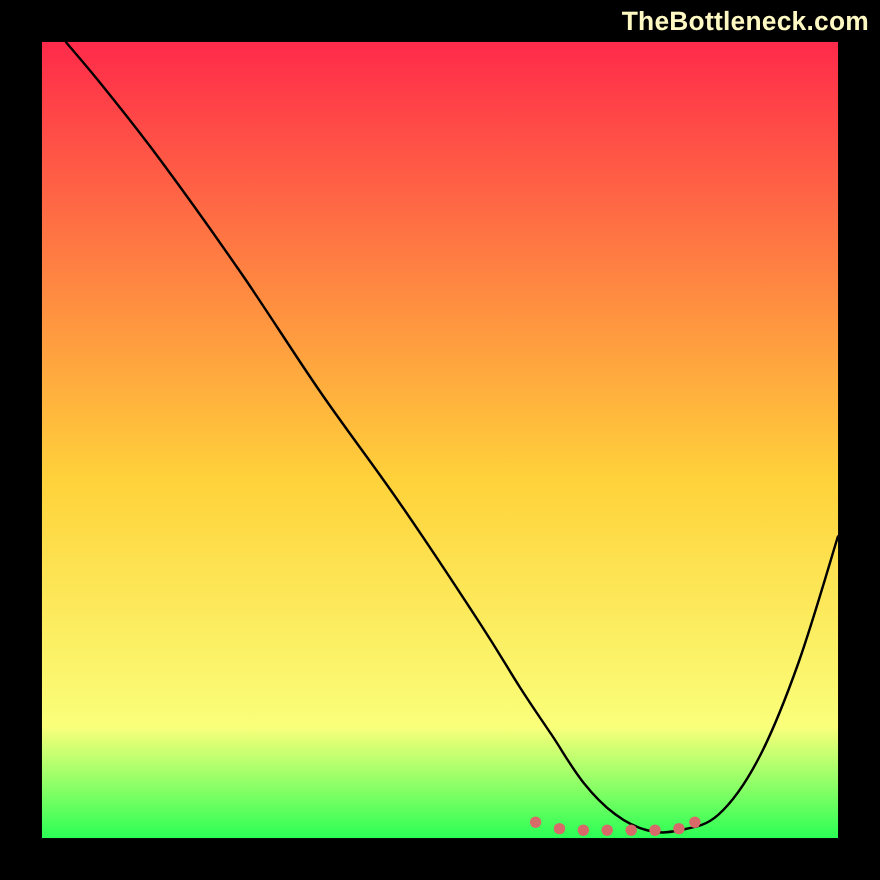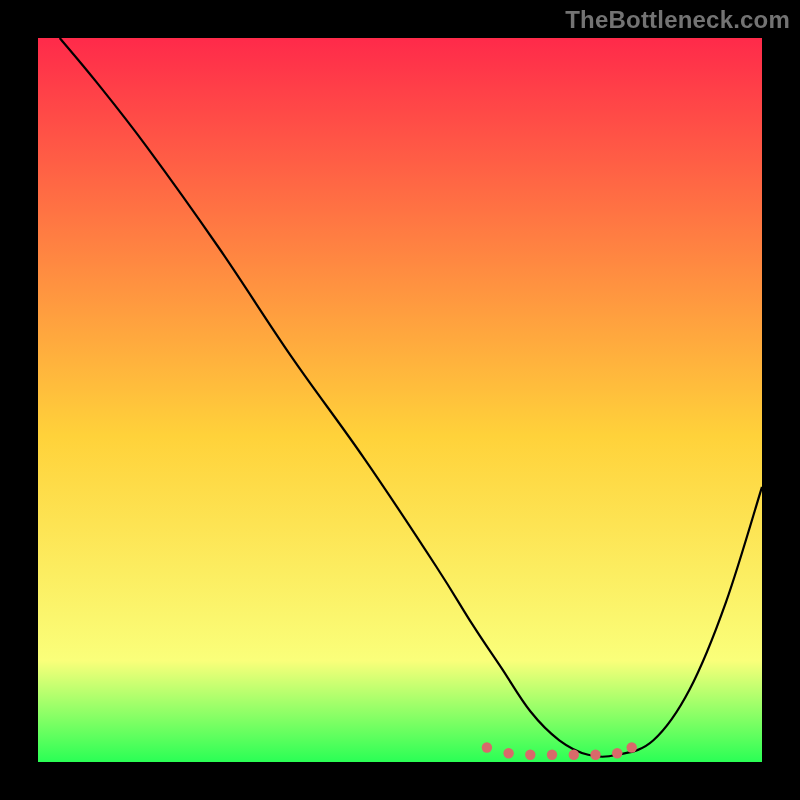--- a/index.html
+++ b/index.html
@@ -16,21 +16,21 @@
     height: 800px;
     background: #000;
   }
   .watermark {
     position: absolute;
     top: 6px;
     right: 10px;
     font-family: Arial, Helvetica, sans-serif;
     font-size: 24px;
     font-weight: bold;
-    color: #737373;
+    color: #fef9c3;
     letter-spacing: 0.2px;
     z-index: 10;
   }
   svg.plot {
     position: absolute;
     left: 38px;
     top: 38px;
     width: 724px;
     height: 724px;
     display: block;

